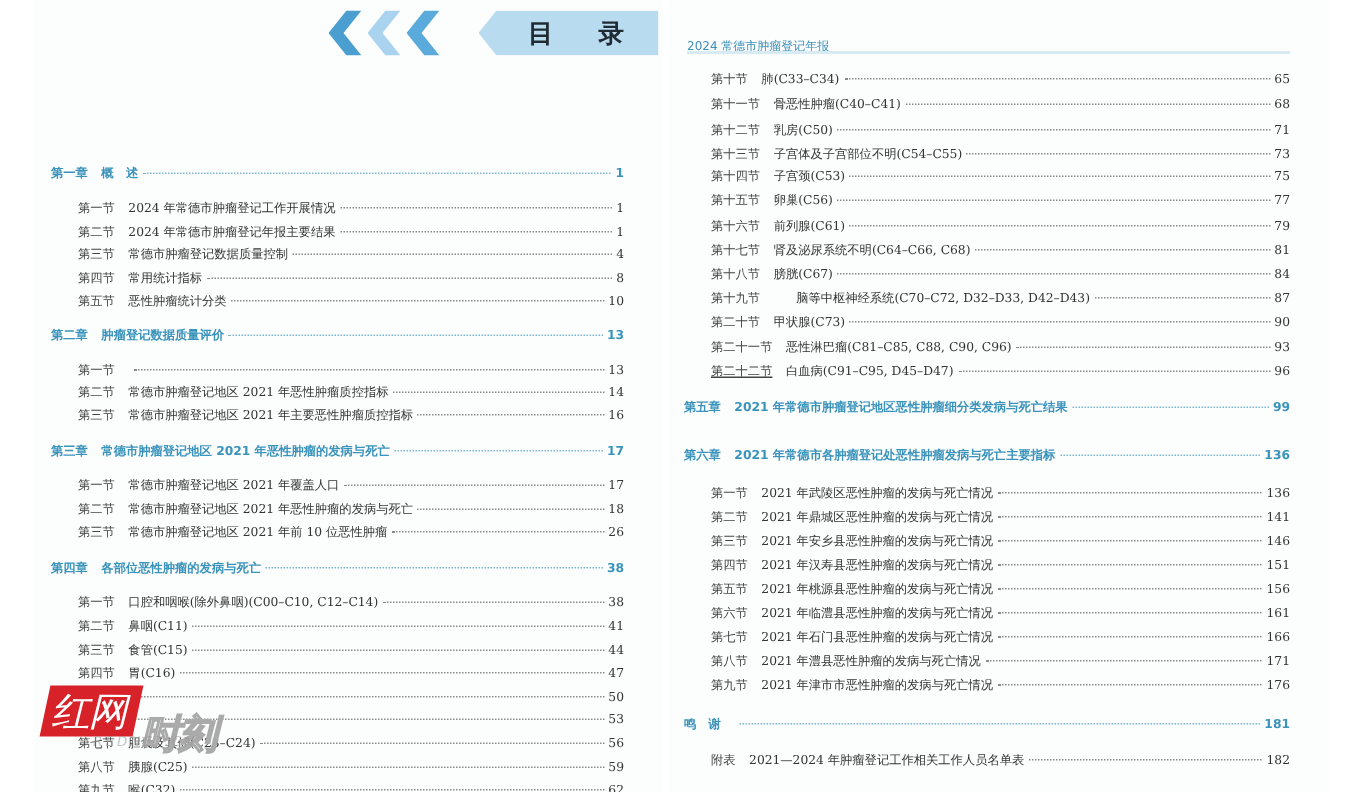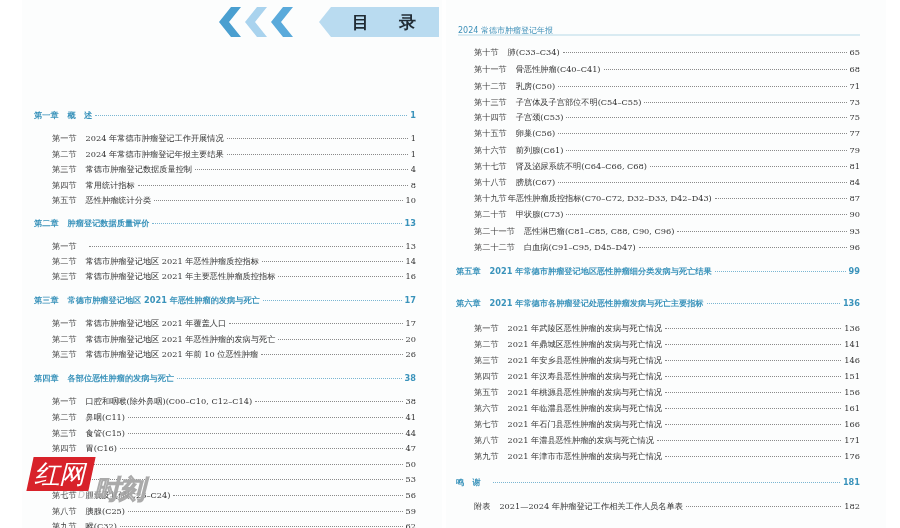--- a/index.html
+++ b/index.html
@@ -122,21 +122,21 @@
       <div class="toc-row" style="left: 30px; width: 364px; top: 318px;">
         <span class="lbl" style="margin-right: 9px;">第一节</span>
         <span class="ttl">常德市肿瘤登记地区 2021 年覆盖人口</span>
         <span class="dots"></span>
         <span class="pg">17</span>
       </div>
       <div class="toc-row" style="left: 30px; width: 364px; top: 334px;">
         <span class="lbl" style="margin-right: 9px;">第二节</span>
         <span class="ttl">常德市肿瘤登记地区 2021 年恶性肿瘤的发病与死亡</span>
         <span class="dots"></span>
-        <span class="pg">20</span>
+        <span class="pg">18</span>
       </div>
       <div class="toc-row" style="left: 30px; width: 364px; top: 349px;">
         <span class="lbl" style="margin-right: 9px;">第三节</span>
         <span class="ttl">常德市肿瘤登记地区 2021 年前 10 位恶性肿瘤</span>
         <span class="dots"></span>
         <span class="pg">26</span>
       </div>
       <div class="toc-row chapter" style="left: 12px; width: 382px; top: 373px;">
         <span class="lbl" style="margin-right: 9px;">第四章</span>
         <span class="ttl">各部位恶性肿瘤的发病与死亡</span>
@@ -252,39 +252,39 @@
         <span class="dots"></span>
         <span class="pg">81</span>
       </div>
       <div class="toc-row" style="left: 28px; width: 386px; top: 177px;">
         <span class="lbl" style="margin-right: 9px;">第十八节</span>
         <span class="ttl">膀胱(C67)</span>
         <span class="dots"></span>
         <span class="pg">84</span>
       </div>
       <div class="toc-row" style="left: 28px; width: 386px; top: 193px;">
-        <span class="lbl" style="margin-right: 1px;">第十九节</span>
-        <span class="ttl">年恶性肿瘤质控指标(C70–C72, D32–D33, D42–D43)</span>
+        <span class="lbl" style="margin-right: 24px;">第十九节</span>
+        <span class="ttl">脑等中枢神经系统(C70–C72, D32–D33, D42–D43)</span>
         <span class="dots"></span>
         <span class="pg">87</span>
       </div>
       <div class="toc-row" style="left: 28px; width: 386px; top: 209px;">
         <span class="lbl" style="margin-right: 9px;">第二十节</span>
         <span class="ttl">甲状腺(C73)</span>
         <span class="dots"></span>
         <span class="pg">90</span>
       </div>
       <div class="toc-row" style="left: 28px; width: 386px; top: 226px;">
         <span class="lbl" style="margin-right: 9px;">第二十一节</span>
         <span class="ttl">恶性淋巴瘤(C81–C85, C88, C90, C96)</span>
         <span class="dots"></span>
         <span class="pg">93</span>
       </div>
       <div class="toc-row" style="left: 28px; width: 386px; top: 242px;">
-        <span class="lbl" style="margin-right: 9px;">第二十二节</span>
+        <span class="lbl" style="margin-right: 9px; text-decoration: underline;">第二十二节</span>
         <span class="ttl">白血病(C91–C95, D45–D47)</span>
         <span class="dots"></span>
         <span class="pg">96</span>
       </div>
       <div class="toc-row chapter" style="left: 10px; width: 404px; top: 266px;">
         <span class="lbl" style="margin-right: 9px;">第五章</span>
         <span class="ttl">2021 年常德市肿瘤登记地区恶性肿瘤细分类发病与死亡结果</span>
         <span class="dots"></span>
         <span class="pg">99</span>
       </div>

